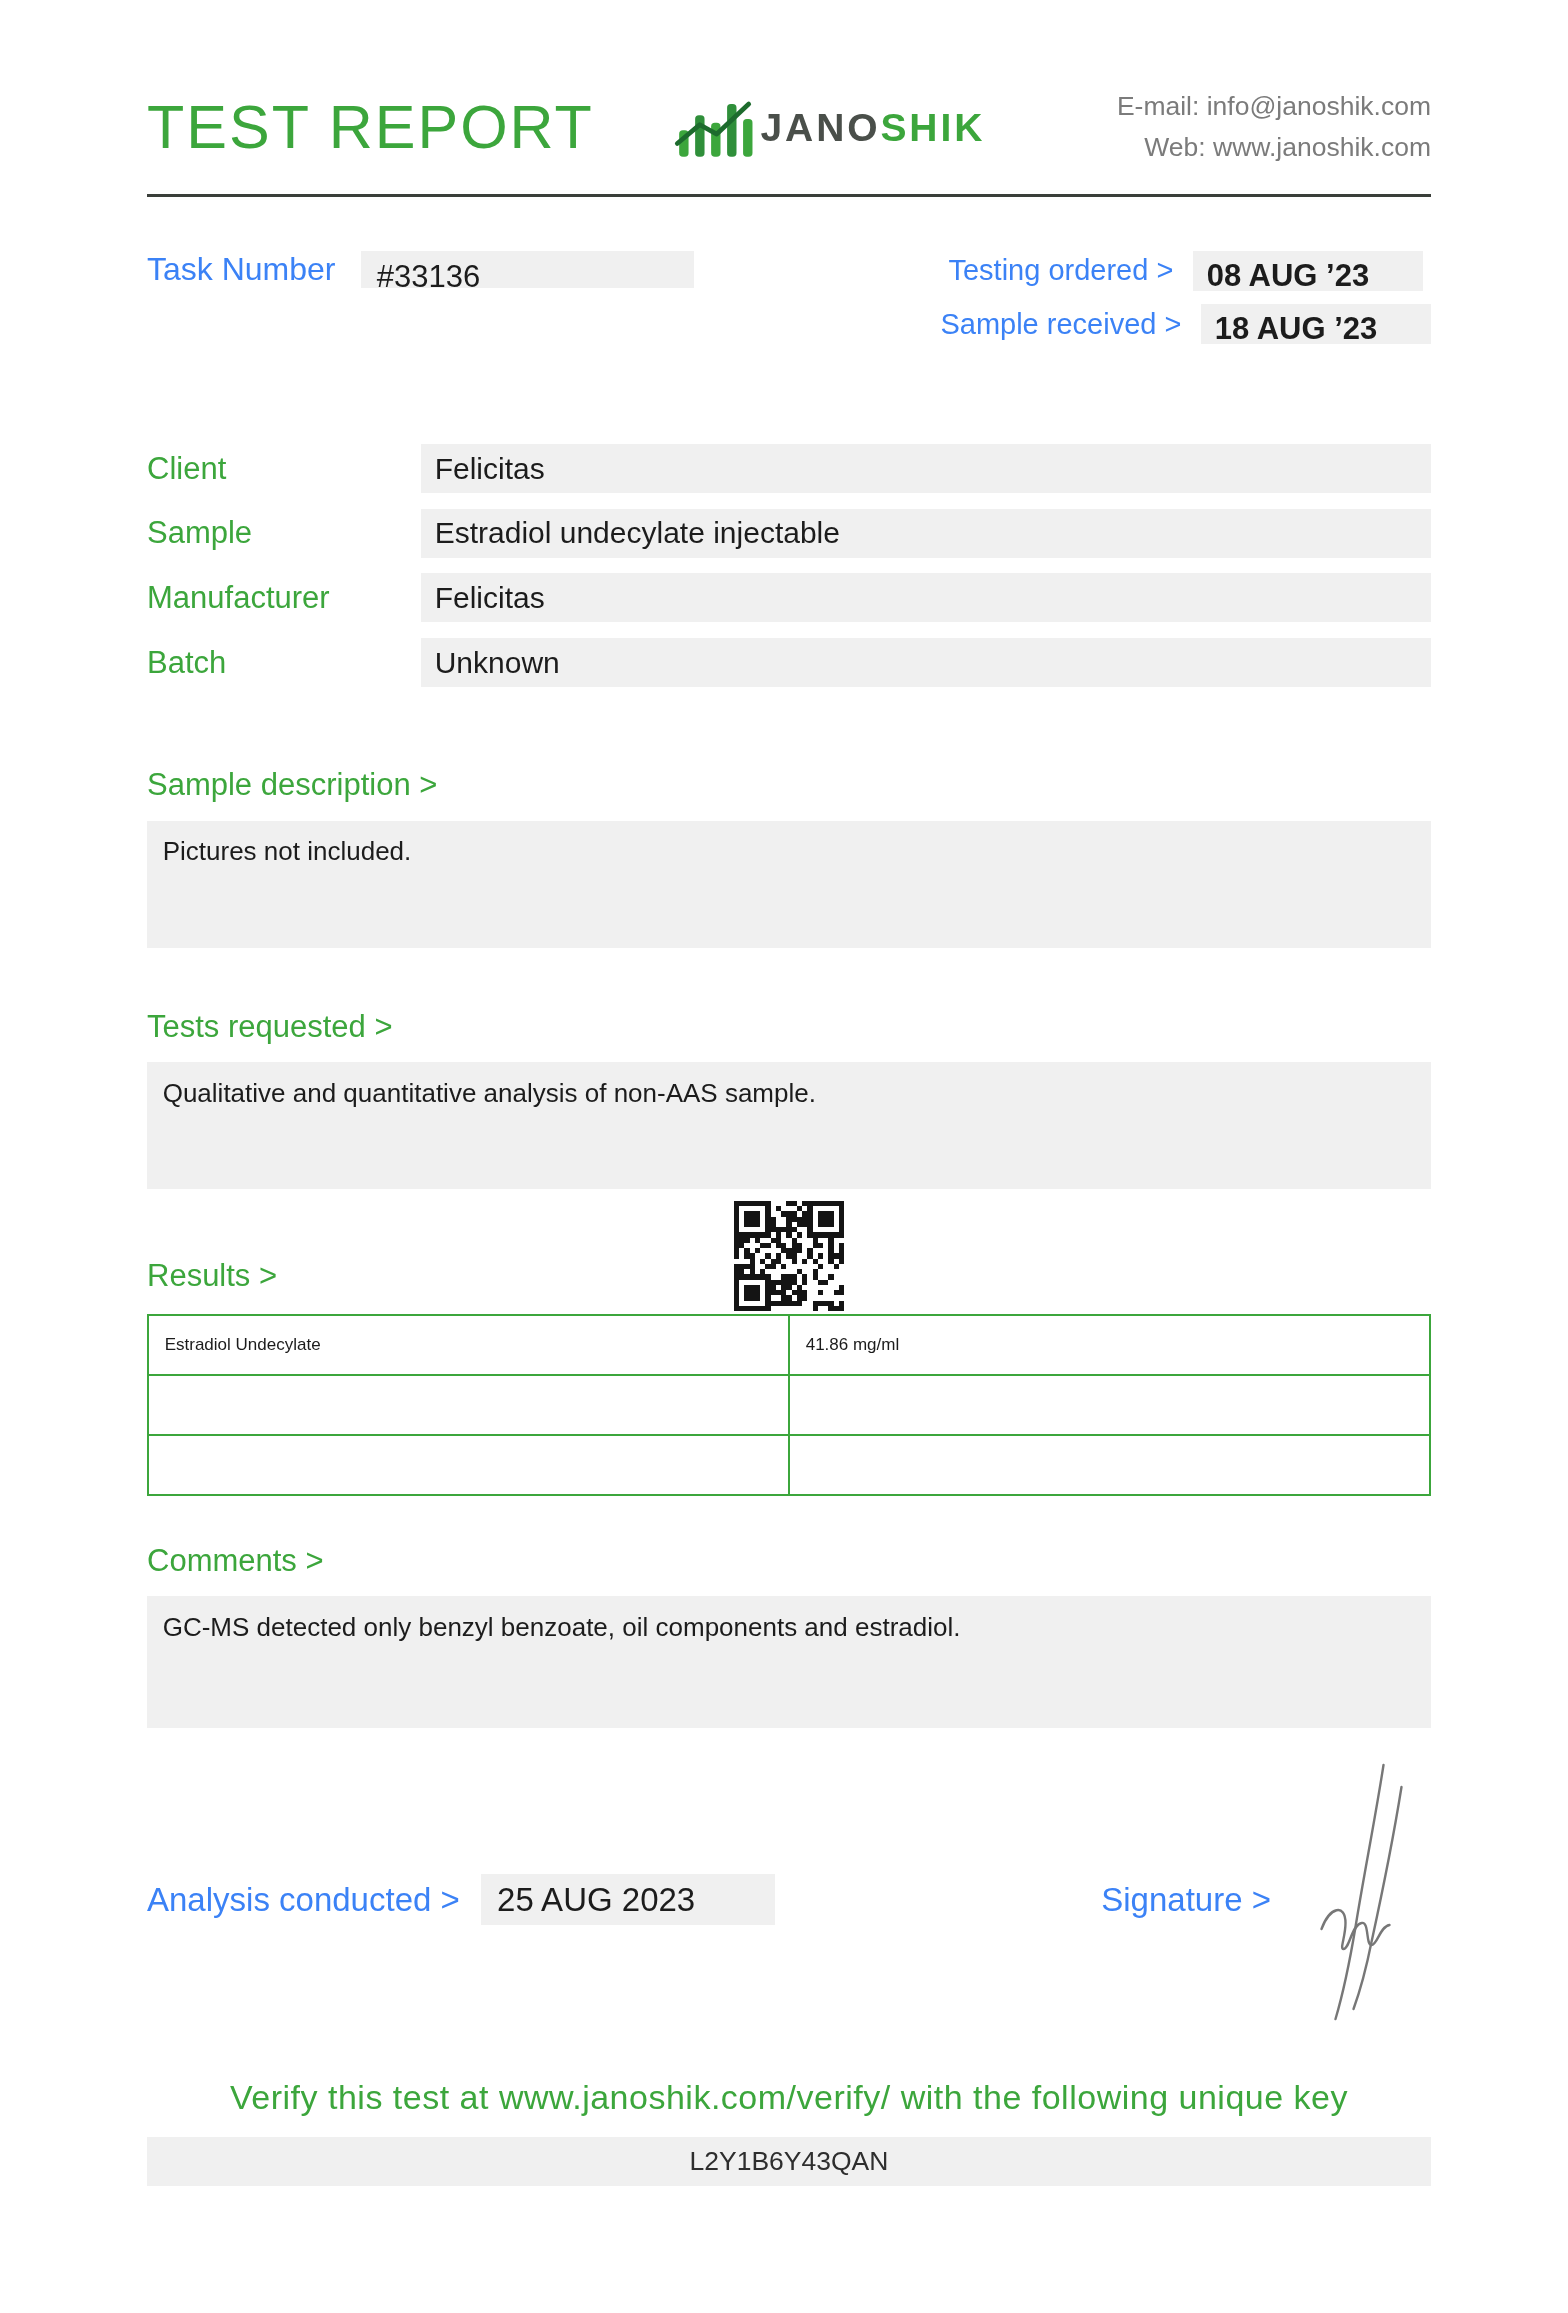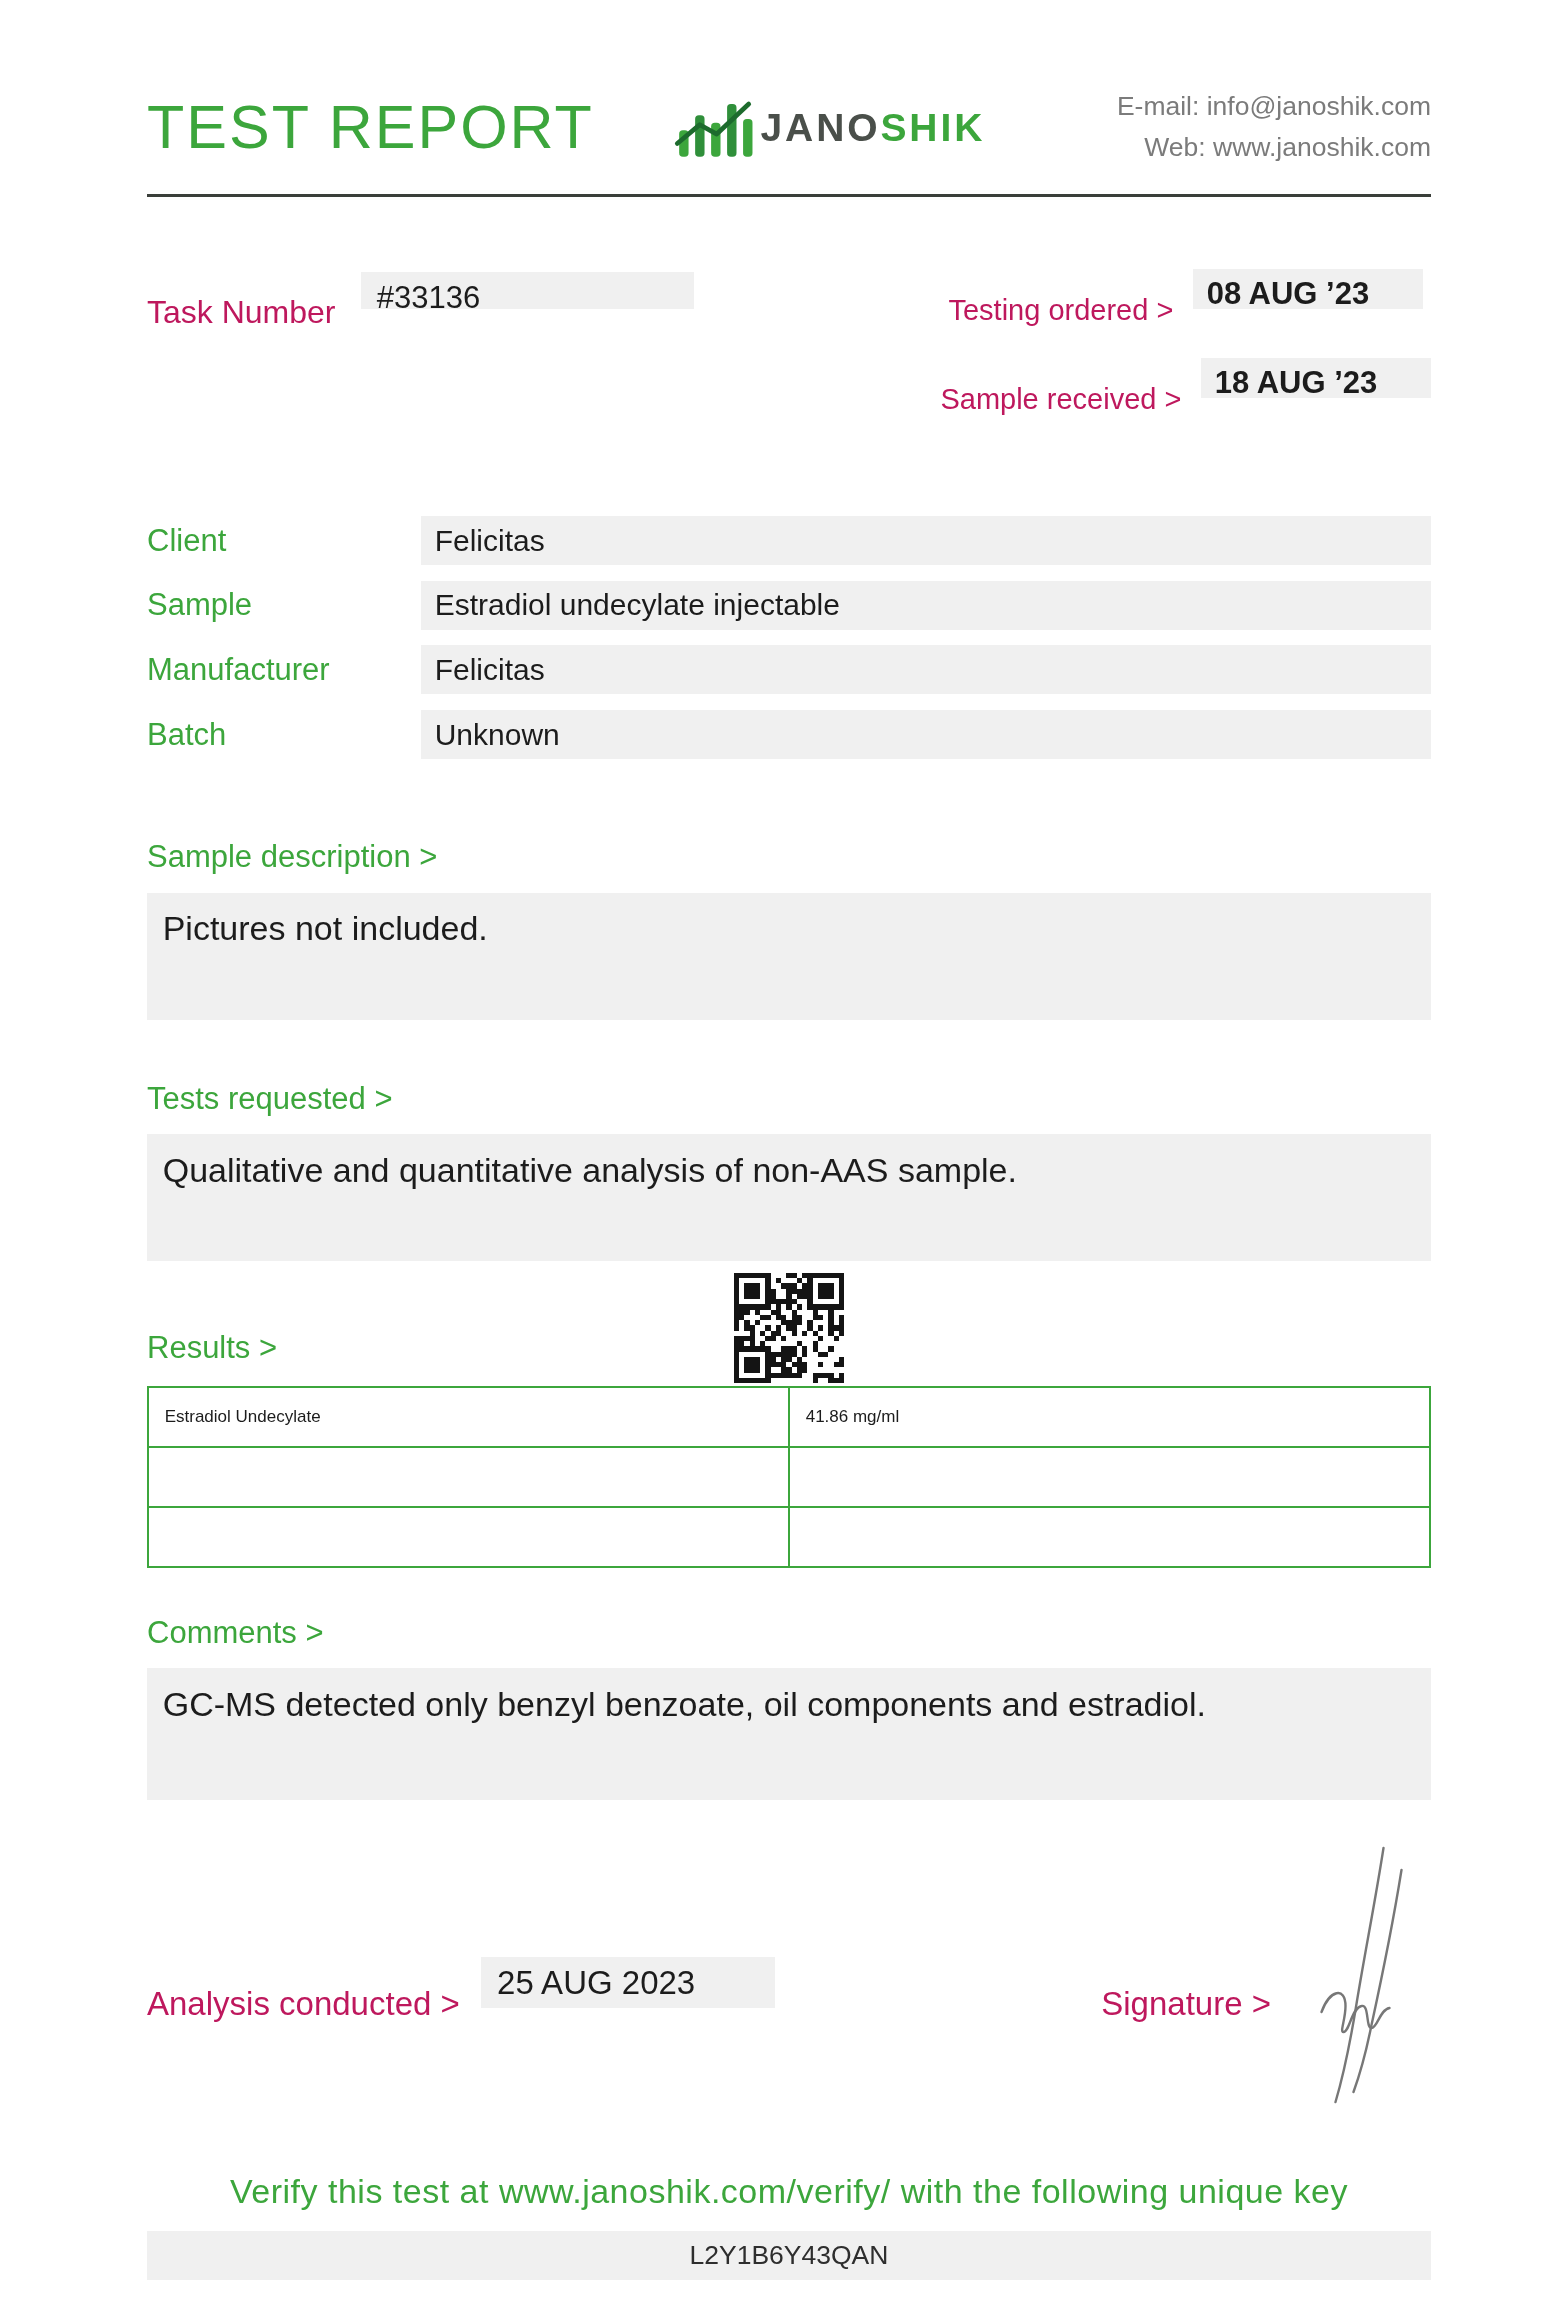--- a/index.html
+++ b/index.html
@@ -18,35 +18,35 @@
   .logo svg.chart { width:94px; height:63px; display:block; }
   .logo-text { font-size:39px; font-weight:bold; letter-spacing:2.9px; margin-top:2px; }
   .logo-text .jano { color:#4a4f4a; }
   .logo-text .shik { color:#3CA63C; }
   .contact { text-align:right; color:#7b7b7b; font-size:26.5px; line-height:1.55; }
   .divider { margin:25.5px 137px 0 147px; border-top:3.9px solid #3a3f3a; }
 
   
   .task-section { display:flex; justify-content:space-between; align-items:flex-start; margin-top:54px; }
   .task-left { display:flex; align-items:center; gap:25.5px; }
-  .green-label { color:#be185d; font-size:32px; font-weight:500; white-space:nowrap;margin-top:43px; }
+  .green-label { color:#3b82f6; font-size:32px; font-weight:500; white-space:nowrap; }
   .value-box { background:#f0f0f0; color:#1c1c1c; }
   .task-value { width:333px; height:37px; line-height:51px; padding:0 15.7px; font-size:31px; font-weight:500; }
   .task-right .tr-row { display:flex; align-items:center; justify-content:center; gap:19.6px; margin-bottom:13.7px; }
   .date-box { width:230px; height:40px; line-height:49px; padding:0 13.7px; font-size:31px; font-weight:600; }
 
   
   .info-section { margin-top:86px; }
   .info-row { display:flex; align-items:center; margin-bottom:15.7px; }
   .info-label { width:274px; flex:0 0 274px; color:#3CA63C; font-size:31px; font-weight:500; }
   .info-value { flex:1; height:49px; display:flex; align-items:center; padding:0 13.7px; font-size:30px; font-weight:500; }
 
   
   .section-heading { color:#3CA63C; font-size:31px; font-weight:500; }
-  .text-box { margin-top:17.6px; background:#f0f0f0; min-height:127px; padding:13.7px 15.7px; font-size:34px; line-height:1.35; }
+  .text-box { margin-top:17.6px; background:#f0f0f0; min-height:127px; padding:13.7px 15.7px; font-size:26px; line-height:1.35; }
   .sample-desc { margin-top:80px; }
   .tests-req { margin-top:61px; }
 
   
   .results { margin-top:69px; position:relative; }
   .qr-wrap { position:absolute; left:50%; top:-57px; transform:translateX(-50%); width:110px; height:110px; background:#ffffff; }
   .qr-wrap svg { width:100%; height:100%; shape-rendering:crispEdges; }
   .results-table { width:100%; border-collapse:collapse; margin-top:19.6px; }
   .results-table td { border:2px solid #3CA63C; height:60px; font-size:17px; padding:0 15.7px; }
   .results-table td.c1 { width:50%; }

